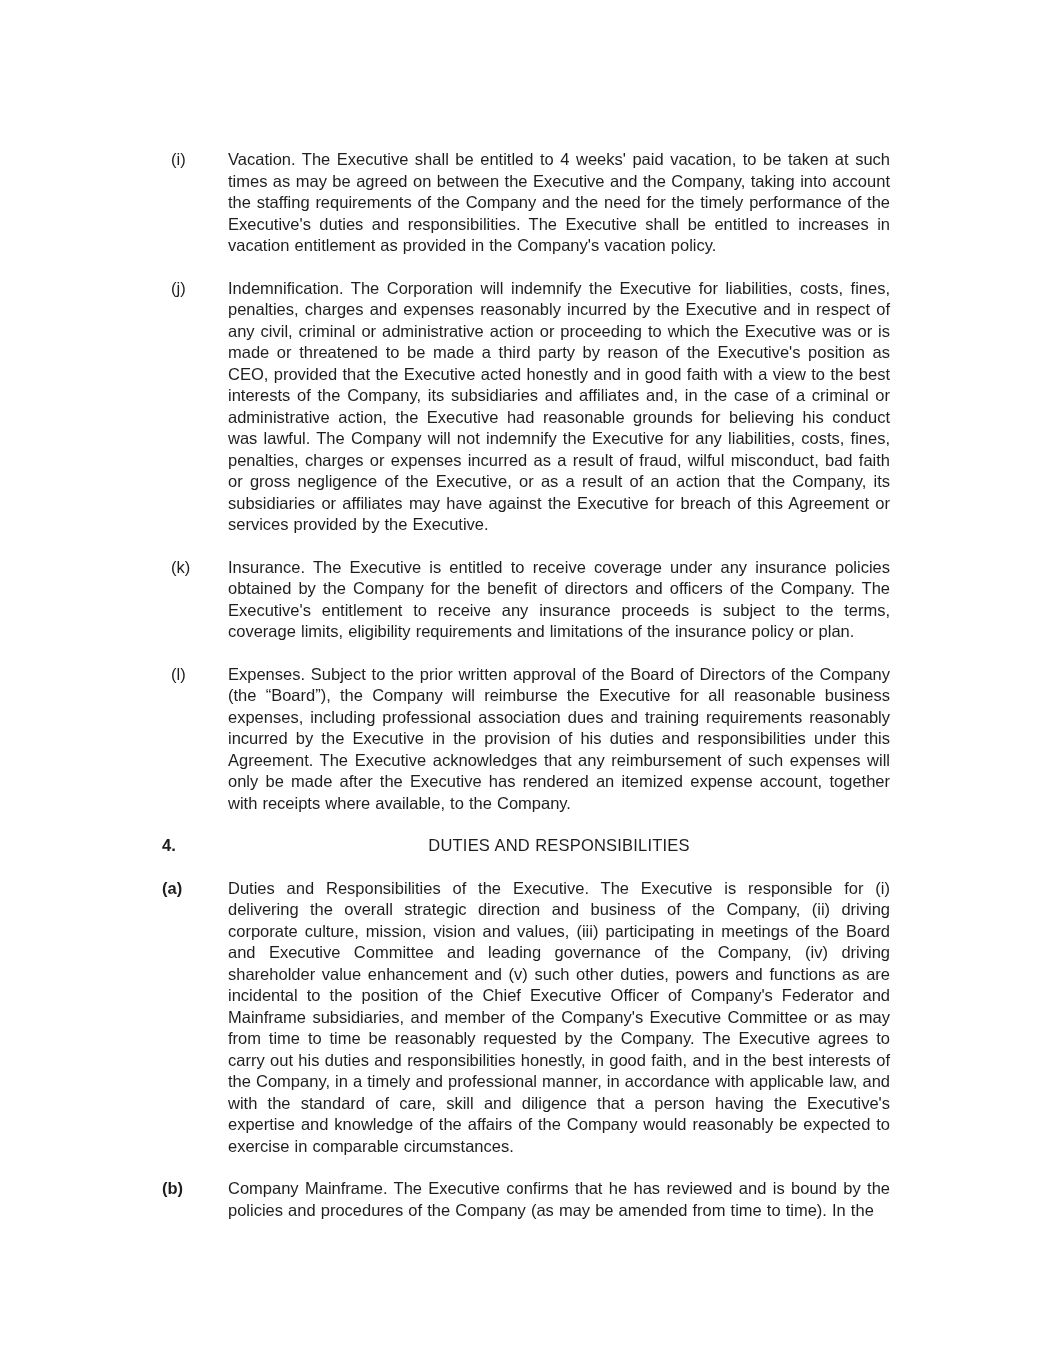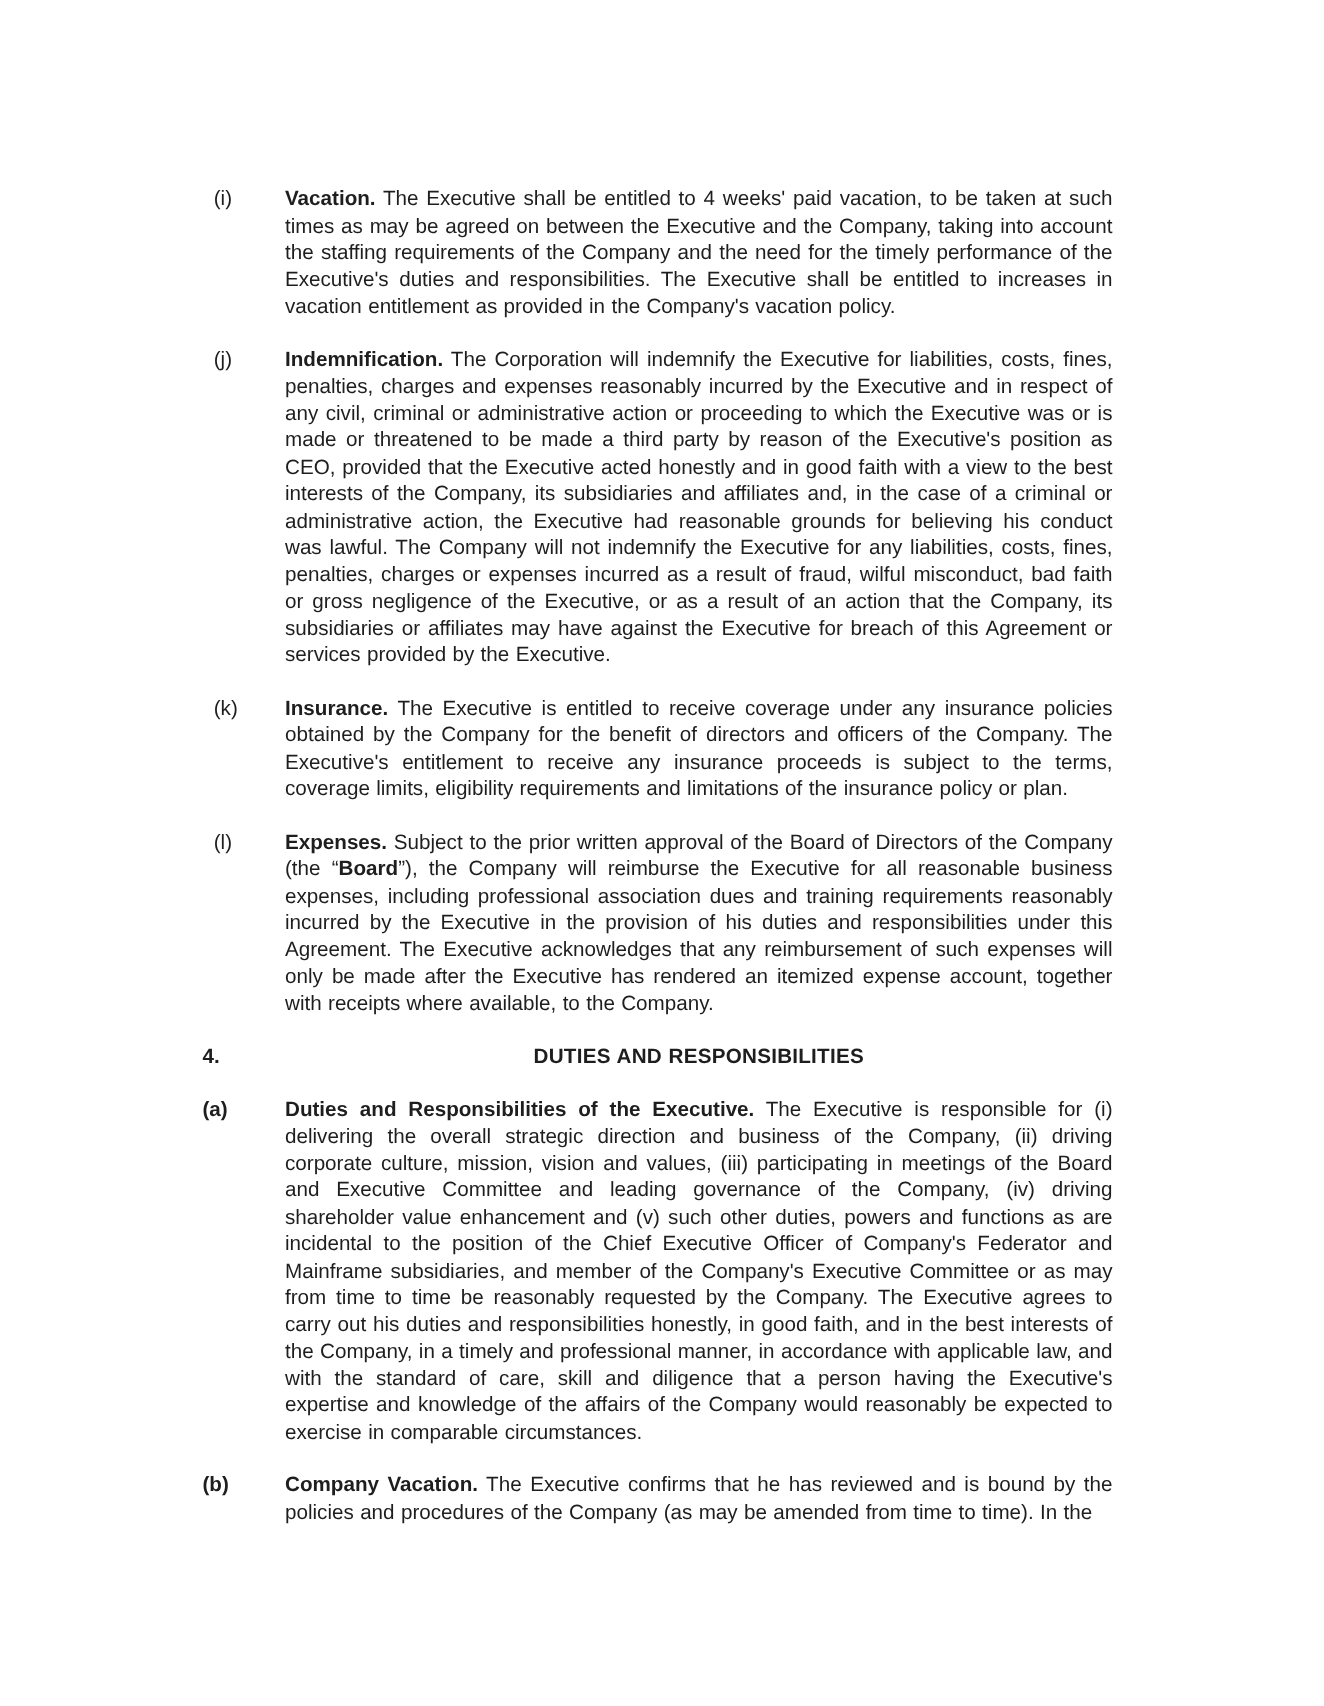--- a/index.html
+++ b/index.html
@@ -43,21 +43,21 @@
     font-size: 16.5px;
     line-height: 21.5px;
     text-align: justify;
     word-spacing: 0.5px;
   }
   .row.heading .text {
     text-align: center;
     letter-spacing: 0.2px;
   }
   .bold {
-    font-weight: bold;
+    font-weight: normal;
   }
 </style>
 </head>
 <body>
 
 <div class="page" style="background: rgb(255, 255, 255); color: rgb(30, 30, 30);">
   <div class="content" id="content">
   <div class="row">
     <div class="label">(i)</div>
     <div class="text"><span class="bold">Vacation.</span><span> The Executive shall be entitled to 4 weeks' paid vacation, to be taken at such times as may be agreed on between the Executive and the Company, taking into account the staffing requirements of the Company and the need for the timely performance of the Executive's duties and responsibilities. The Executive shall be entitled to increases in vacation entitlement as provided in the Company's vacation policy.</span></div>
@@ -83,16 +83,16 @@
     <div class="text"><span class="bold">DUTIES AND RESPONSIBILITIES</span></div>
   </div>
 
   <div class="row">
     <div class="label bold">(a)</div>
     <div class="text"><span class="bold">Duties and Responsibilities of the Executive.</span><span> The Executive is responsible for (i) delivering the overall strategic direction and business of the Company, (ii) driving corporate culture, mission, vision and values, (iii) participating in meetings of the Board and Executive Committee and leading governance of the Company, (iv) driving shareholder value enhancement and (v) such other duties, powers and functions as are incidental to the position of the Chief Executive Officer of Company's Federator and Mainframe subsidiaries, and member of the Company's Executive Committee or as may from time to time be reasonably requested by the Company. The Executive agrees to carry out his duties and responsibilities honestly, in good faith, and in the best interests of the Company, in a timely and professional manner, in accordance with applicable law, and with the standard of care, skill and diligence that a person having the Executive's expertise and knowledge of the affairs of the Company would reasonably be expected to exercise in comparable circumstances.</span></div>
   </div>
 
   <div class="row">
     <div class="label bold">(b)</div>
-    <div class="text"><span class="bold">Company Vacation.</span><span> The Executive confirms that he has reviewed and is bound by the policies and procedures of the Company (as may be amended from time to time). In the</span></div>
+    <div class="text"><span class="bold">Company Mainframe.</span><span> The Executive confirms that he has reviewed and is bound by the policies and procedures of the Company (as may be amended from time to time). In the</span></div>
   </div>
 </div>
 </div>
 
 </body></html>

